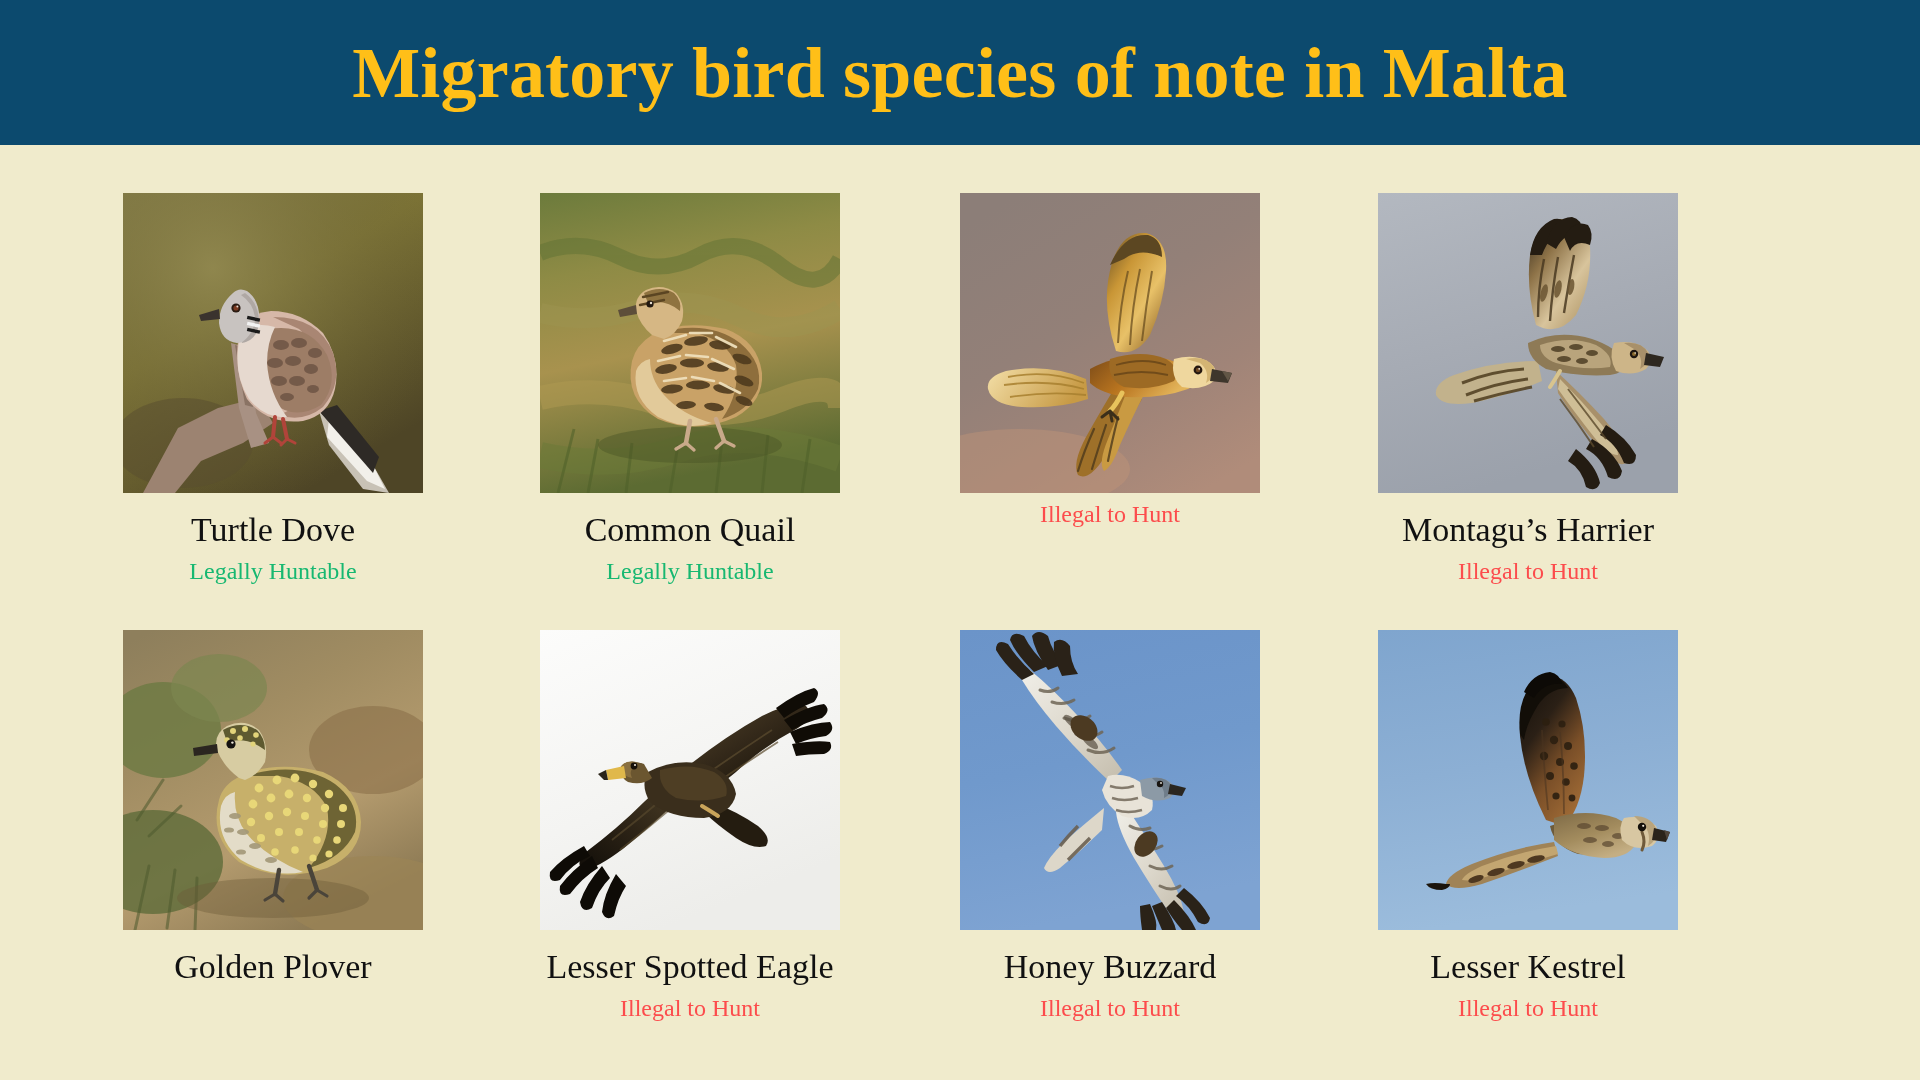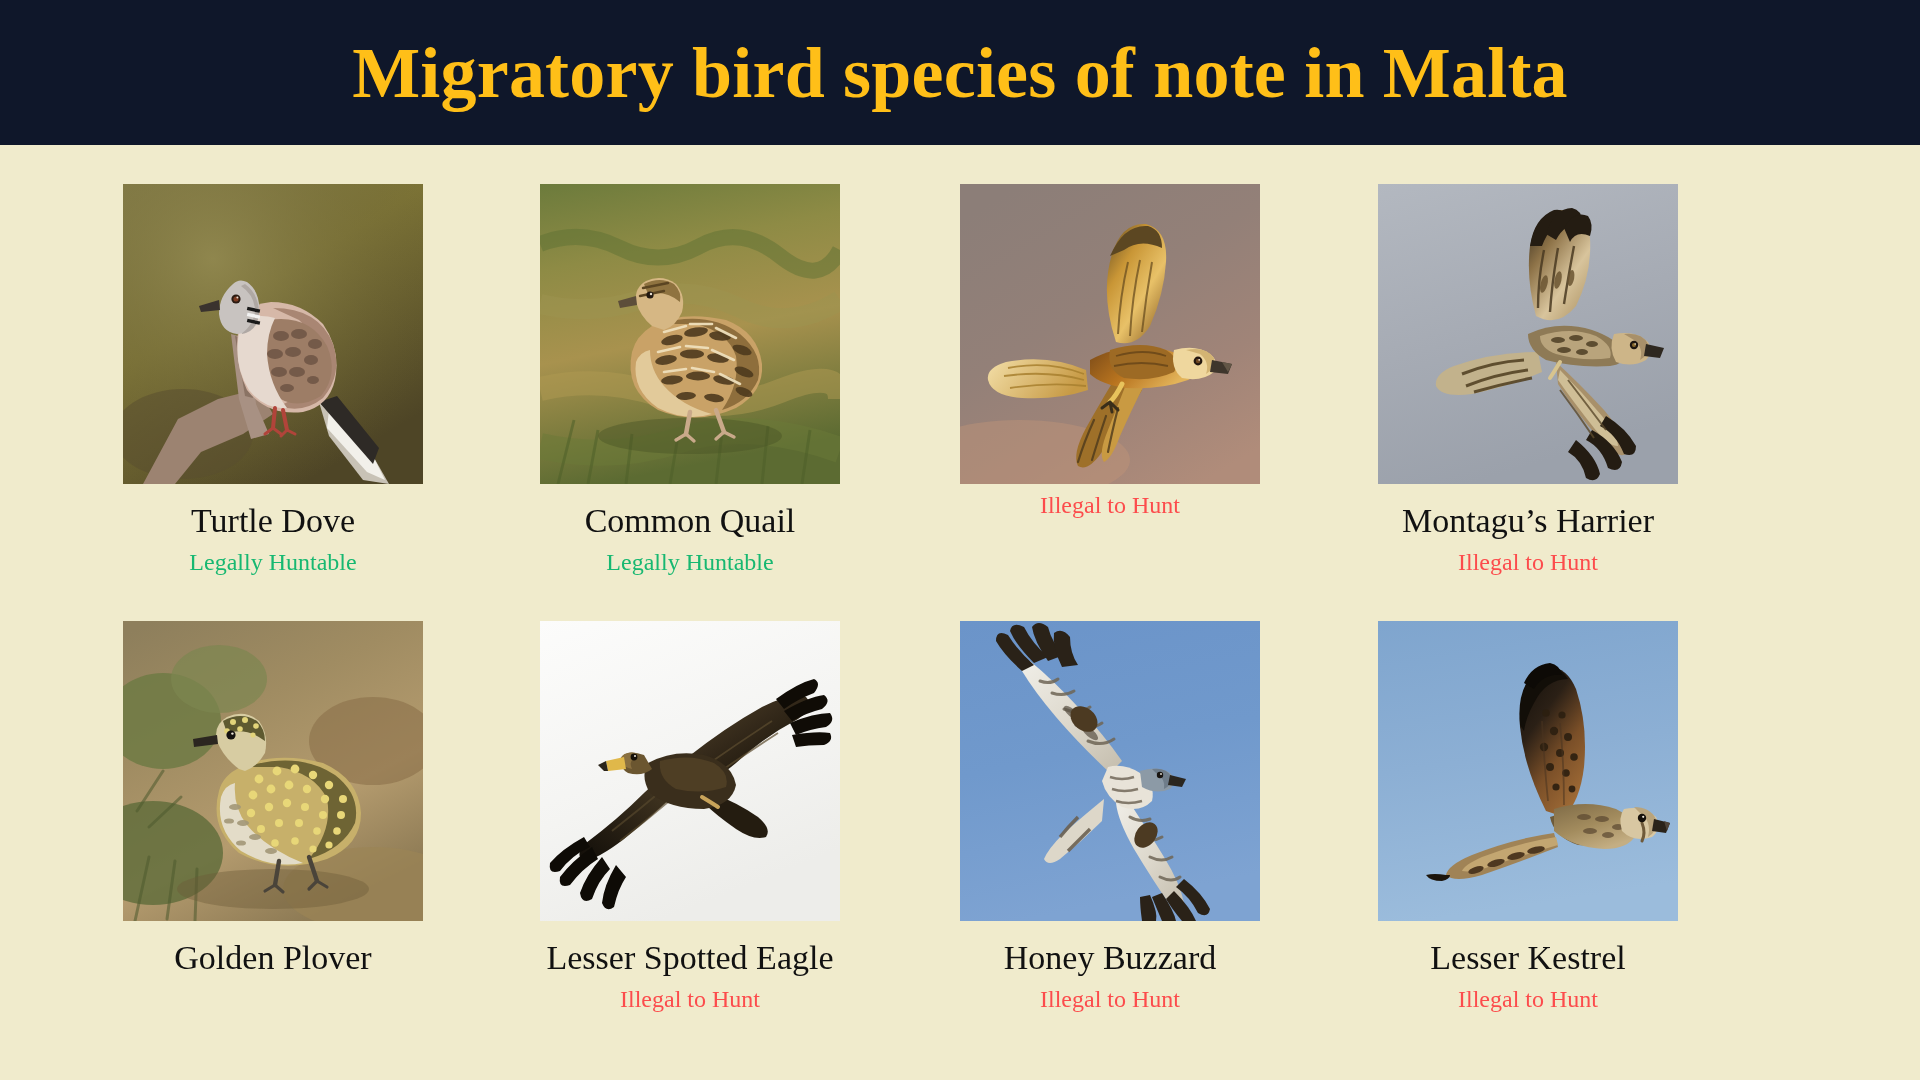--- a/index.html
+++ b/index.html
@@ -16,41 +16,41 @@
     font-family: "Liberation Serif", "DejaVu Serif", serif;
     position: relative;
   }
 
   
   #header-bar {
     position: absolute;
     left: 0; top: 0;
     width: 1920px;
     height: 145px;
-    background: #0f172a;
+    background: #0c4a6e;
     display: flex;
     align-items: center;
     justify-content: center;
   }
 
   #page-title {
     color: #FFBF18;
     font-family: "Liberation Serif", "DejaVu Serif", serif;
     font-weight: bold;
     font-size: 72px;
     line-height: 1;
     letter-spacing: 0.2px;
     white-space: nowrap;
   }
 
   
   #species-grid {
     position: absolute;
     left: 0;
-    top: 136px;
+    top: 145px;
     width: 1920px;
     height: 680px;
   }
 
   .species-card {
     position: absolute;
     width: 420px;
     text-align: center;
   }
 

